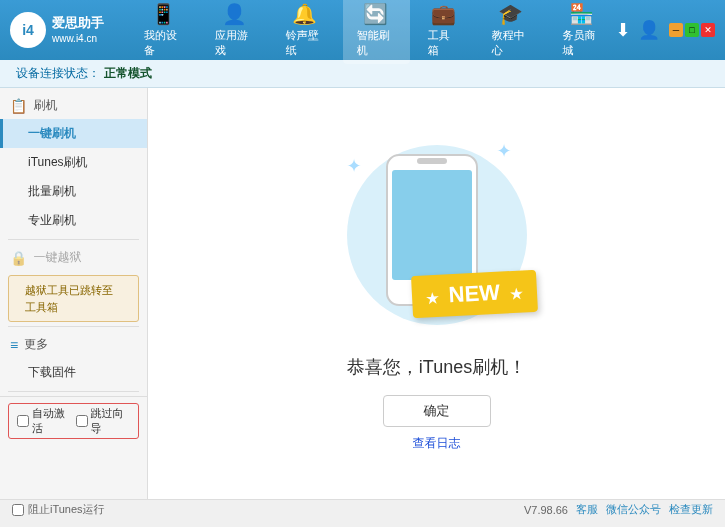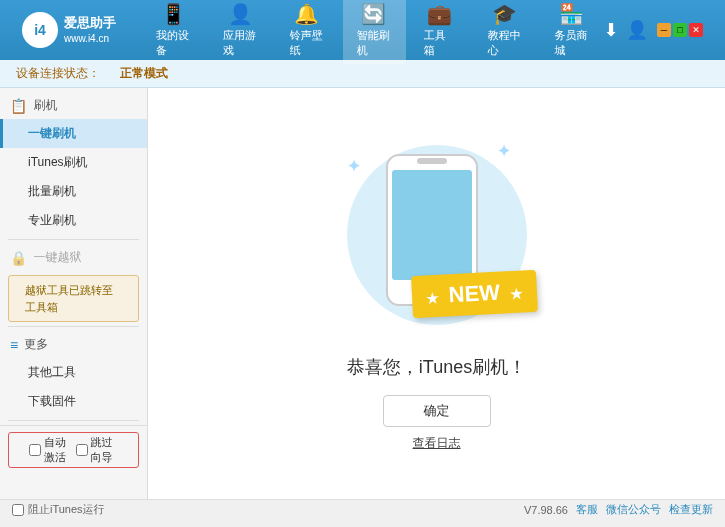--- a/index.html
+++ b/index.html
@@ -1,39 +1,39 @@
 <!DOCTYPE html>
 <html><head>
   <meta charset="utf-8">
   <style>
     * { box-sizing: border-box; margin: 0; padding: 0; }
     body { font-family: 'Microsoft YaHei', Arial, sans-serif; font-size: 12px; background: #f0f0f0; width: 725px; height: 527px; overflow: hidden; }
 
     
-    .header { background: linear-gradient(180deg, #3a9bd5 0%, #2b8abf 100%); height: 60px; display: flex; align-items: center; padding: 0 22px; }
+    .header { background: linear-gradient(180deg, #3a9bd5 0%, #2b8abf 100%); height: 60px; display: flex; align-items: center; padding: 0 10px; }
     .logo-area { display: flex; align-items: center; width: 120px; }
     .logo-icon { width: 36px; height: 36px; background: #fff; border-radius: 50%; display: flex; align-items: center; justify-content: center; margin-right: 6px; color: #2b8abf; font-weight: bold; font-size: 14px; }
     .logo-text { color: #fff; font-size: 10px; line-height: 1.4; }
     .logo-text .brand { font-size: 13px; font-weight: bold; }
     .nav-tabs { display: flex; align-items: center; flex: 1; justify-content: center; gap: 4px; }
     .nav-tab { display: flex; flex-direction: column; align-items: center; color: #fff; padding: 6px 14px; cursor: pointer; border-radius: 4px; font-size: 11px; min-width: 60px; }
     .nav-tab.active { background: rgba(255,255,255,0.25); }
     .nav-tab-icon { font-size: 20px; margin-bottom: 2px; }
     .header-right { display: flex; align-items: center; gap: 8px; }
     .header-btn { color: #fff; font-size: 18px; cursor: pointer; }
     .win-controls { display: flex; gap: 2px; }
     .win-btn { width: 14px; height: 14px; border-radius: 2px; cursor: pointer; display: flex; align-items: center; justify-content: center; font-size: 9px; }
     .win-btn.minimize { background: #f0a030; }
     .win-btn.maximize { background: #30c030; }
     .win-btn.close { background: #f03030; color: #fff; }
 
     
     .subheader { background: #e8f4fb; border-bottom: 1px solid #c8dde8; padding: 4px 16px; display: flex; align-items: center; font-size: 12px; color: #555; height: 28px; }
-    .subheader .label { color: #a16207; }
-    .subheader .mode { color: #a16207; font-weight: bold; margin-left: 20px; }
+    .subheader .label { color: #0369a1; }
+    .subheader .mode { color: #14532d; font-weight: bold; margin-left: 4px; }
 
     
     .main { display: flex; height: calc(527px - 60px - 28px - 28px); }
 
     
     .sidebar { width: 148px; background: #f5f5f5; border-right: 1px solid #ddd; overflow-y: auto; padding: 4px 0; }
     .sidebar-section { margin-bottom: 2px; }
     .sidebar-section-header { display: flex; align-items: center; padding: 5px 10px; font-size: 12px; color: #555; cursor: pointer; }
     .sidebar-section-header .section-icon { margin-right: 6px; font-size: 14px; color: #2b8abf; }
     .sidebar-item { padding: 6px 10px 6px 28px; font-size: 12px; color: #333; cursor: pointer; }
@@ -50,30 +50,30 @@
     .phone-svg { position: absolute; top: 15px; left: 55px; }
     .new-badge { position: absolute; bottom: 20px; right: 10px; background: #f5c518; color: #fff; font-size: 22px; font-weight: bold; padding: 8px 14px; border-radius: 4px; transform: rotate(-3deg); box-shadow: 2px 3px 6px rgba(0,0,0,0.2); }
     .new-badge::before { content: '★'; font-size: 14px; margin-right: 4px; }
     .new-badge::after { content: '★'; font-size: 14px; margin-left: 4px; }
     .sparkle { position: absolute; color: #aaddff; font-size: 18px; }
     .sparkle1 { top: 20px; left: 20px; }
     .sparkle2 { top: 5px; right: 35px; }
 
     .success-text { font-size: 18px; color: #333; margin-bottom: 16px; }
     .confirm-btn { background: #fff; border: 1px solid #ccc; border-radius: 4px; padding: 6px 40px; font-size: 13px; color: #333; cursor: pointer; margin-bottom: 8px; }
-    .view-log { font-size: 12px; color: #404040; cursor: pointer; text-decoration: underline; }
+    .view-log { font-size: 12px; color: #1d4ed8; cursor: pointer; }
 
     
     .bottom-bar { height: 20px; background: #f0f0f0; border-top: 1px solid #ddd; display: flex; align-items: center; justify-content: space-between; padding: 0 12px; font-size: 11px; color: #666; }
     .bottom-left { display: flex; align-items: center; gap: 4px; }
     .itunes-checkbox { width: 12px; height: 12px; }
 
     
     .device-area { border-top: 1px solid #ddd; padding: 6px 8px; }
-    .auto-options { display: flex; align-items: center; gap: 4px; margin-bottom: 6px; border: 1px solid #e05555; padding: 2px 20px; border-radius: 3px; }
+    .auto-options { display: flex; align-items: center; gap: 4px; margin-bottom: 6px; border: 1px solid #e05555; padding: 2px 8px; border-radius: 3px; }
     .auto-check { display: flex; align-items: center; gap: 3px; font-size: 11px; color: #333; }
   </style>
 </head>
 <body>
 
 <div class="header">
   <div class="logo-area">
     <div class="logo-icon">
       <span>i4</span>
     </div>
@@ -164,23 +164,20 @@
 工具箱</span>
       </div>
     </div>
 
     <hr class="sidebar-divider">
 
     <div class="sidebar-section">
       <div class="sidebar-section-header">
         <span class="section-icon">≡</span>
         <span>更多</span>
-      </div>
-      <div class="sidebar-item">
-        <span>其他工具</span>
       </div>
       <div class="sidebar-item">
         <span>下载固件</span>
       </div>
     </div>
 
     <hr class="sidebar-divider">
 
     <div class="device-area">
       <div class="auto-options">

